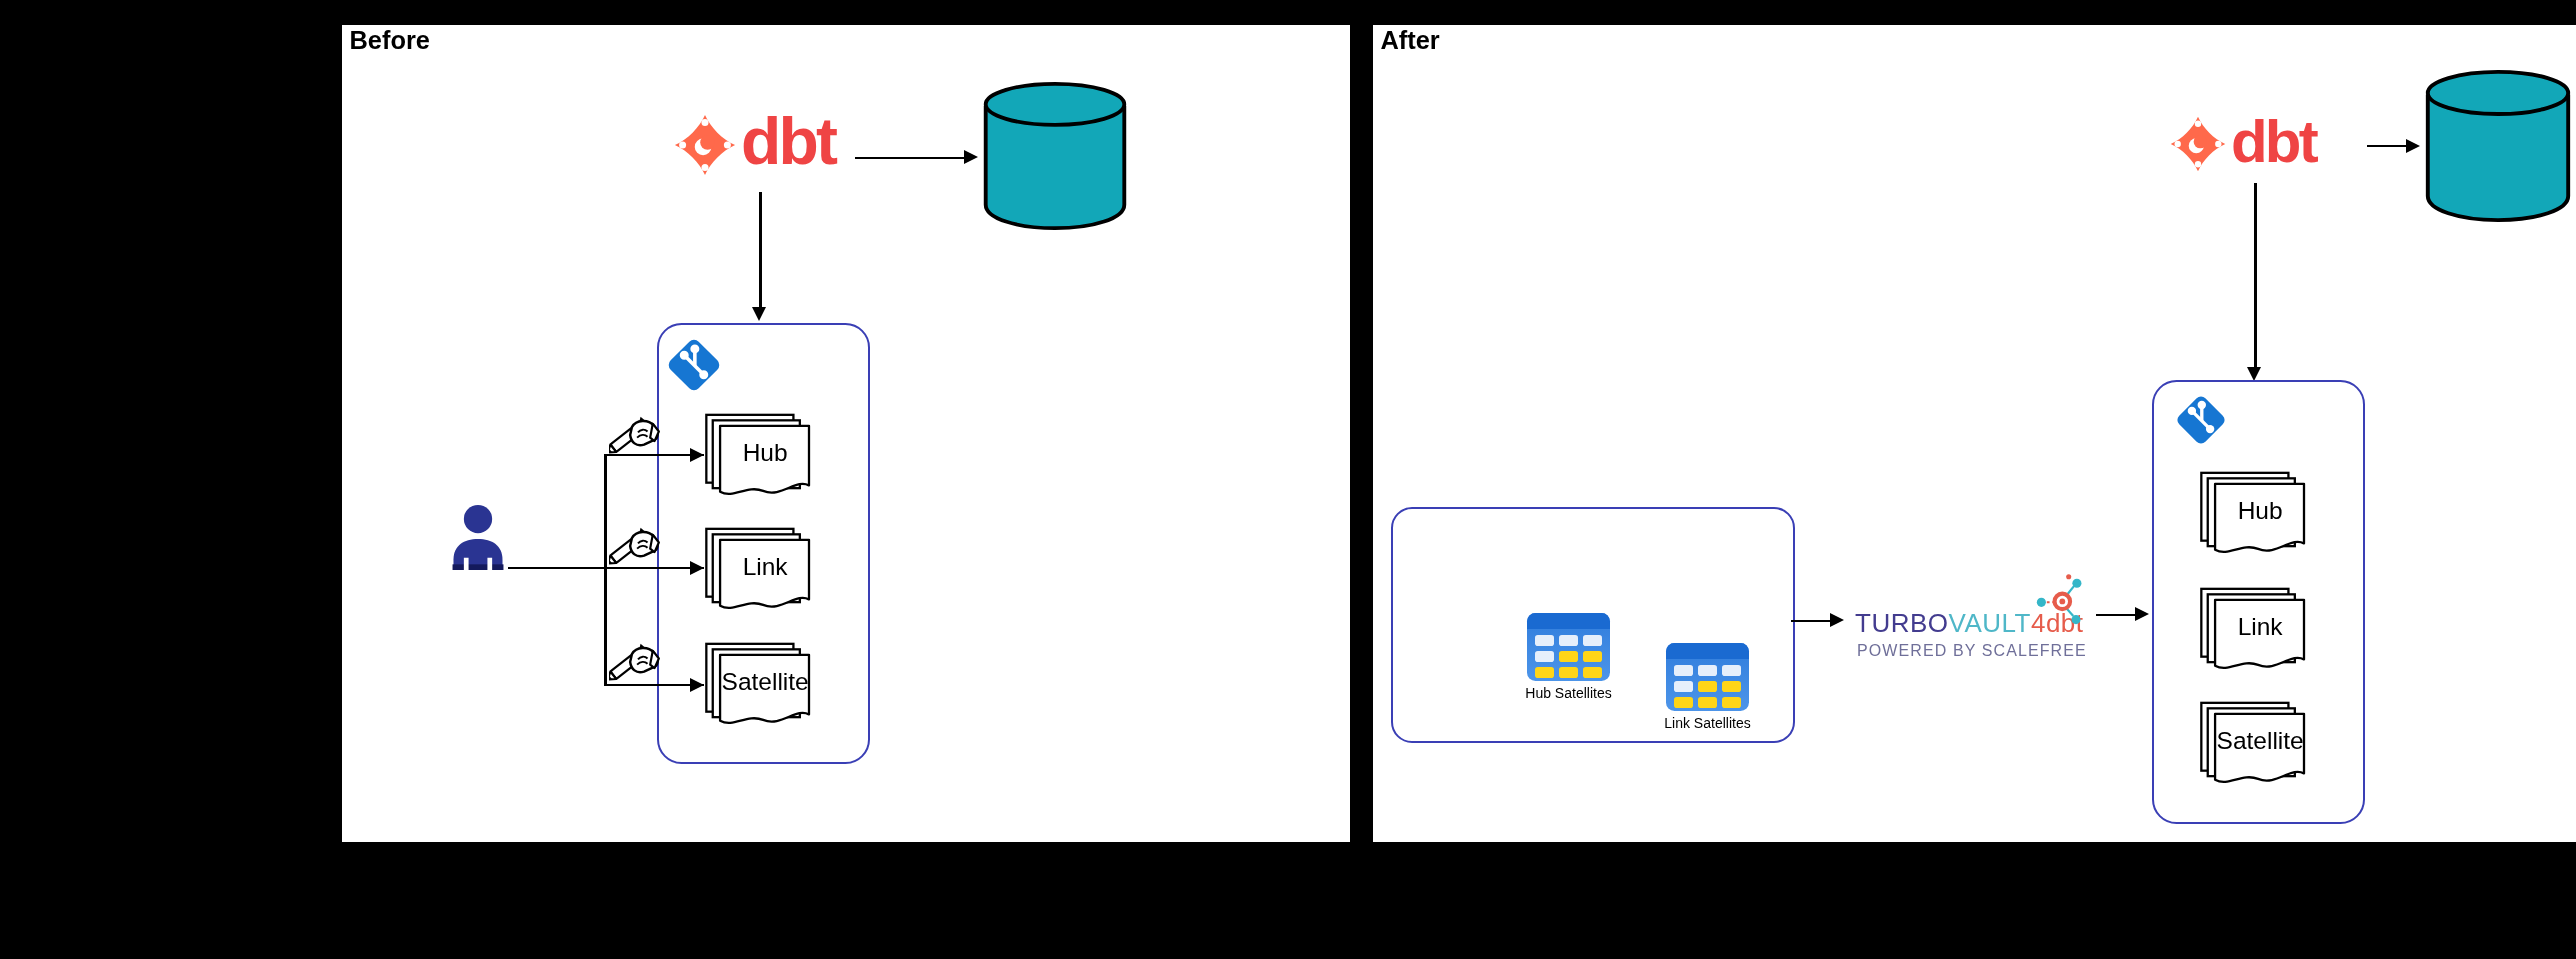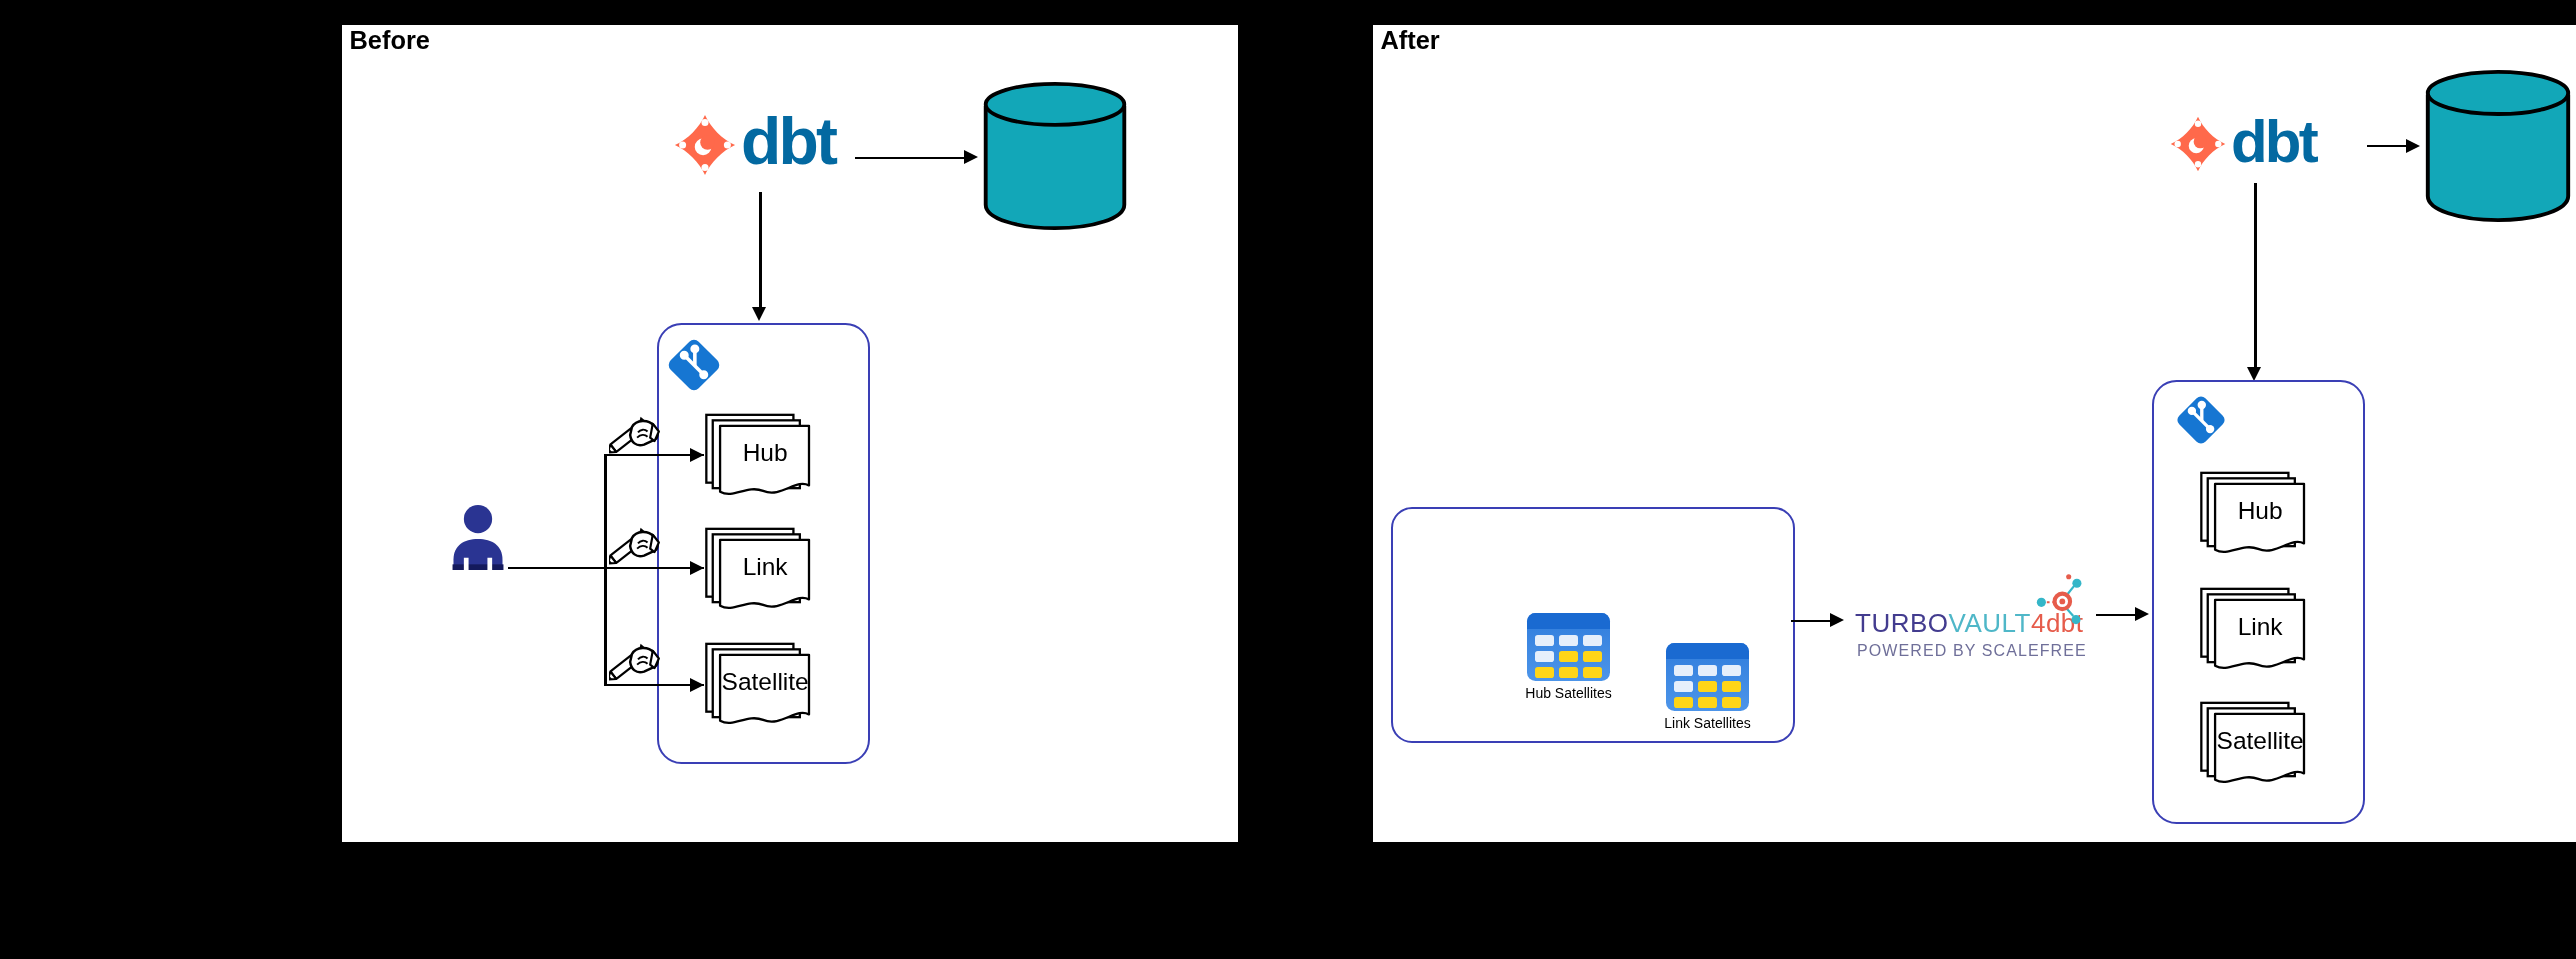--- a/index.html
+++ b/index.html
@@ -1,31 +1,31 @@
 <!DOCTYPE html>
 <html style="font-size:15px"><head>
 <meta charset="utf-8">
 <style>
   html,body{margin:0;padding:0;background:#000;}
   body{width:2576px;height:960px;position:relative;overflow:hidden;
        font-family:"Liberation Sans", sans-serif;color:#000;}
   .panel{position:absolute;top:24.5px;height:817px;background:#fff;}
-  #panel-before{left:342px;width:896px;}
+  #panel-before{left:342px;width:1008px;}
   #panel-after{left:1325px;width:1223px;margin-left:48px;}
   .panel-title{position:absolute;left:7.5px;top:1.9px;font-size:25.4px;font-weight:700;}
   .abs{position:absolute;}
   
   .hline{position:absolute;height:2.8px;background:#000;}
   .vline{position:absolute;width:2.8px;background:#000;}
   .ah-r{position:absolute;width:0;height:0;border-top:7.5px solid transparent;
         border-bottom:7.5px solid transparent;border-left:14px solid #000;}
   .ah-d{position:absolute;width:0;height:0;border-left:7.5px solid transparent;
         border-right:7.5px solid transparent;border-top:14px solid #000;}
   
-  .dbt-word{position:absolute;font-weight:800;letter-spacing:-2.8px;color:#0369a1;line-height:1;}
+  .dbt-word{position:absolute;font-weight:800;letter-spacing:-2.8px;color:#ef4444;line-height:1;}
   
   .git-box{position:absolute;border:2.4px solid #3A3FB5;border-radius:24.5px;background:#fff;}
   
   .doc{position:absolute;width:113px;height:88px;}
   .doc svg{position:absolute;left:0;top:0;width:100%;height:100%;}
   .doc-label{position:absolute;left:55%;top:46%;transform:translate(-50%,-50%);
              font-size:24.5px;white-space:nowrap;text-align:right;}
   
   .tblwrap{position:absolute;width:113px;text-align:center;}
   .tbl{width:83px;height:68px;margin:0 auto;border-radius:8.5px;overflow:hidden;

